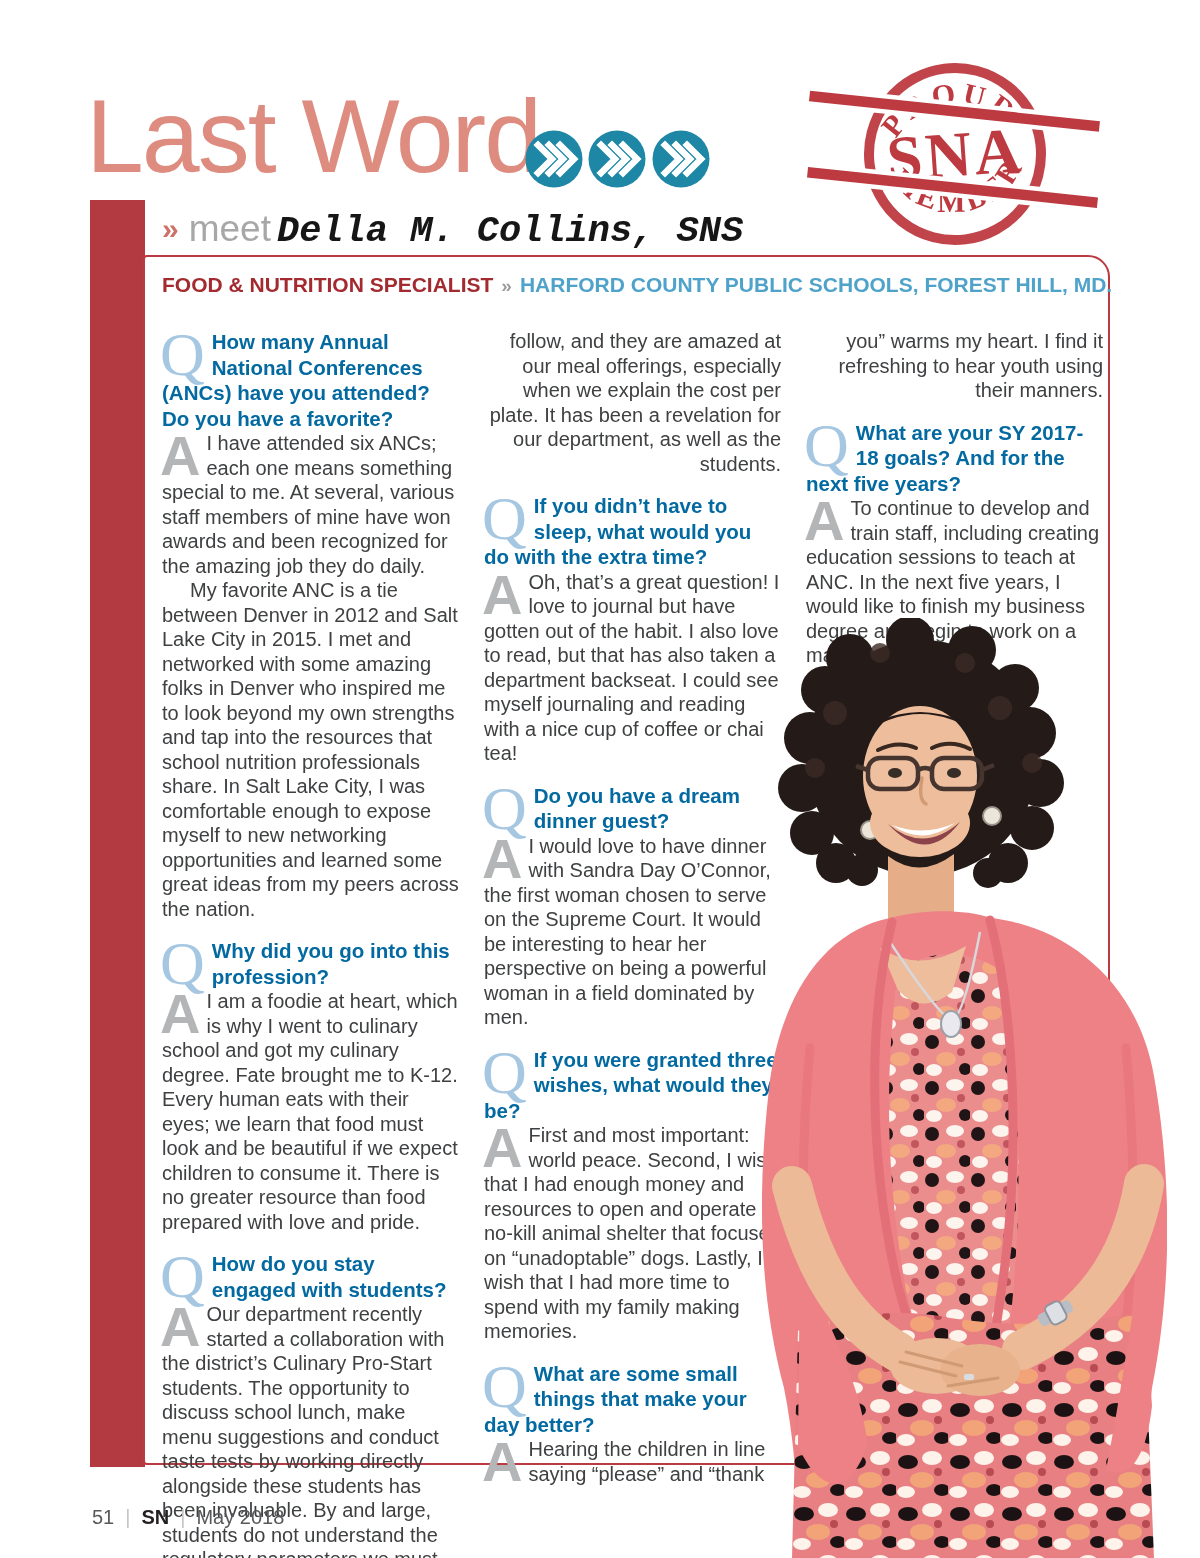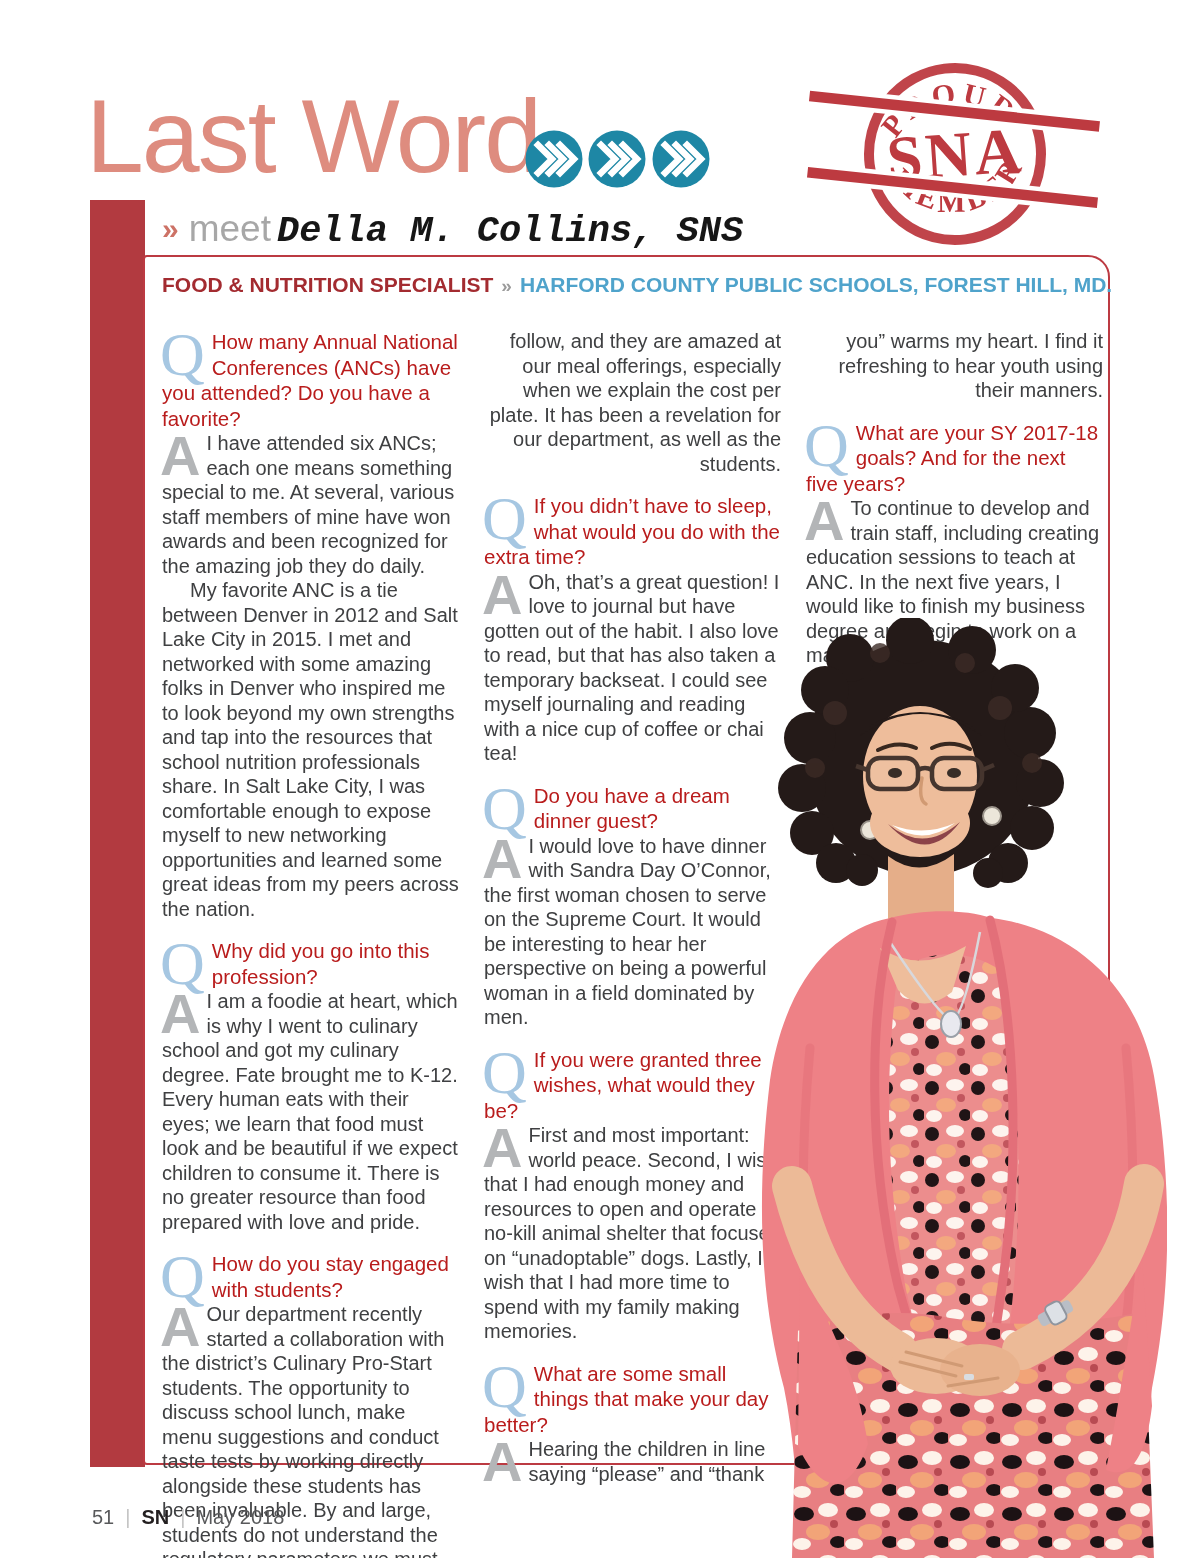--- a/index.html
+++ b/index.html
@@ -22,21 +22,21 @@
   .kicker{position:absolute;left:17px;top:16px;white-space:nowrap;font-weight:bold;font-size:21px;}
   .kicker-role{color:#a32b30;text-align:center;}
   .kicker-sep{color:#9b9b9b;font-size:19px;margin:0 8px;}
   .kicker-org{color:#4fa3cb;}
   .cols{position:absolute;left:17px;top:72px;width:930px;display:flex;gap:25px;}
   .col{width:297px;flex:0 0 297px;color:#3f4042;font-size:20px;line-height:24.5px;}
   .qblock{margin-top:17px;}
   .col .qblock:first-child{margin-top:0;}
   .qcap{float:left;font-family:"Liberation Serif",serif;font-size:62px;line-height:50px;
         height:42px;color:#a6c7e2;margin:0 7px 0 -2px;}
-  .qtext{font-weight:normal;color:#b91c1c;font-size:20.5px;line-height:25px;display:inline;}
+  .qtext{font-weight:bold;color:#0369a1;font-size:20.5px;line-height:25px;display:inline;}
   .ablock{overflow:visible;}
   .acap{float:left;font-size:56px;line-height:49px;height:49px;font-weight:bold;
         color:#b3b5b7;margin:0 6px 0 -2px;}
   .apara{margin:0;}
   .apara.indent{text-indent:28px;}
   .cont{margin:0;text-align:right;}
   
   .photo{position:absolute;left:740px;top:618px;}
   
   .footer{position:absolute;left:92px;top:1506px;font-size:20px;color:#58595b;}
@@ -125,21 +125,21 @@
           <div class="ablock">
             <span class="acap">A</span>
             <p class="apara">Our department recently started a collaboration with the district’s Culinary Pro-Start students. The opportunity to discuss school lunch, make menu suggestions and conduct taste tests by working directly alongside these students has been invaluable. By and large, students do not understand the regulatory parameters we must</p>
           </div>
         </div>
       <div class="col">
           <p class="cont">follow, and they are amazed at our meal offerings, especially when we explain the cost per plate. It has been a revelation for our department, as well as the students.</p>
           <div class="qblock"><span class="qcap">Q</span><span class="qtext">If you didn’t have to sleep, what would you do with the extra time?</span></div>
           <div class="ablock">
             <span class="acap">A</span>
-            <p class="apara">Oh, that’s a great question! I love to journal but have gotten out of the habit. I also love to read, but that has also taken a temporary backseat. I could see myself journaling and reading with a nice cup of coffee or chai tea!</p>
+            <p class="apara">Oh, that’s a great question! I love to journal but have gotten out of the habit. I also love to read, but that has also taken a department backseat. I could see myself journaling and reading with a nice cup of coffee or chai tea!</p>
           </div>
           <div class="qblock"><span class="qcap">Q</span><span class="qtext">Do you have a dream dinner guest?</span></div>
           <div class="ablock">
             <span class="acap">A</span>
             <p class="apara">I would love to have dinner with Sandra Day O’Connor, the first woman chosen to serve on the Supreme Court. It would be interesting to hear her perspective on being a powerful woman in a field dominated by men.</p>
           </div>
           <div class="qblock"><span class="qcap">Q</span><span class="qtext">If you were granted three wishes, what would they be?</span></div>
           <div class="ablock">
             <span class="acap">A</span>
             <p class="apara">First and most important: world peace. Second, I wish that I had enough money and resources to open and operate a no-kill animal shelter that focuses on “unadoptable” dogs. Lastly, I wish that I had more time to spend with my family making memories.</p>

